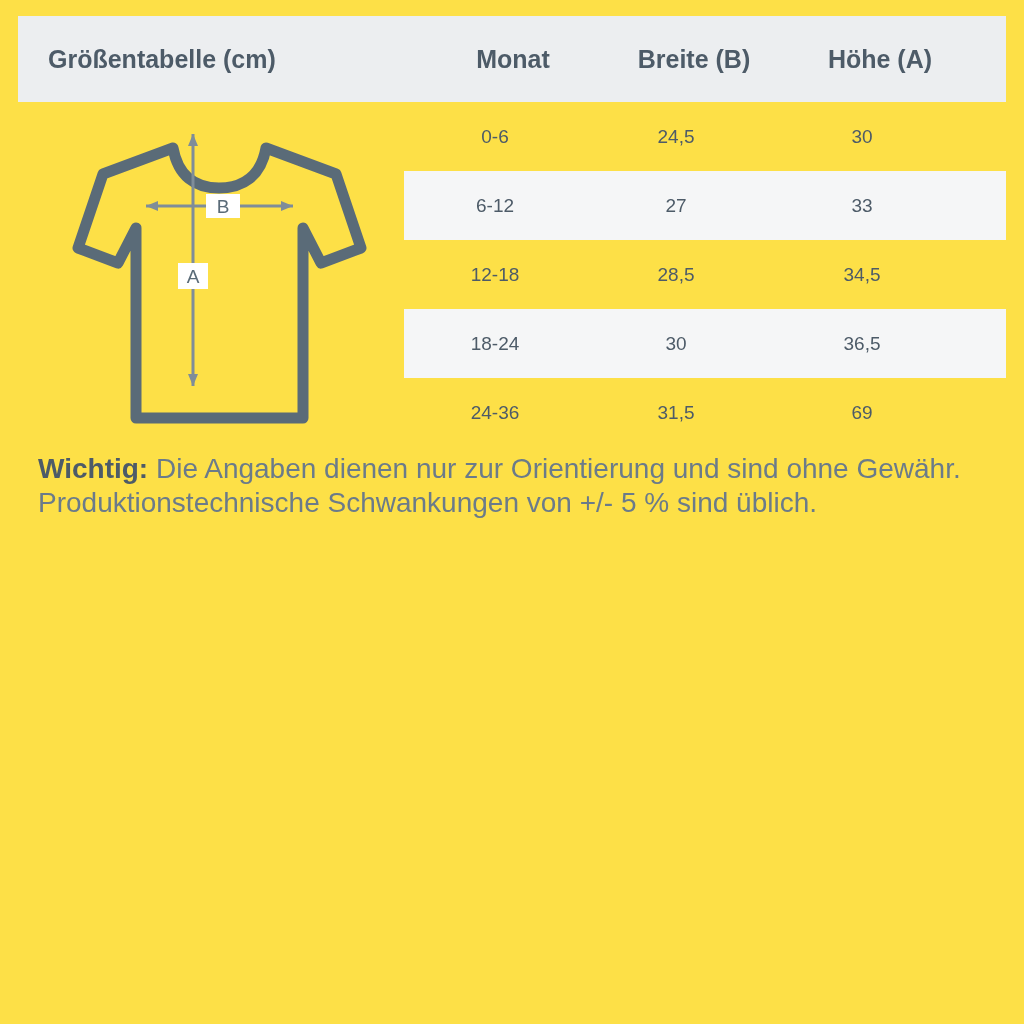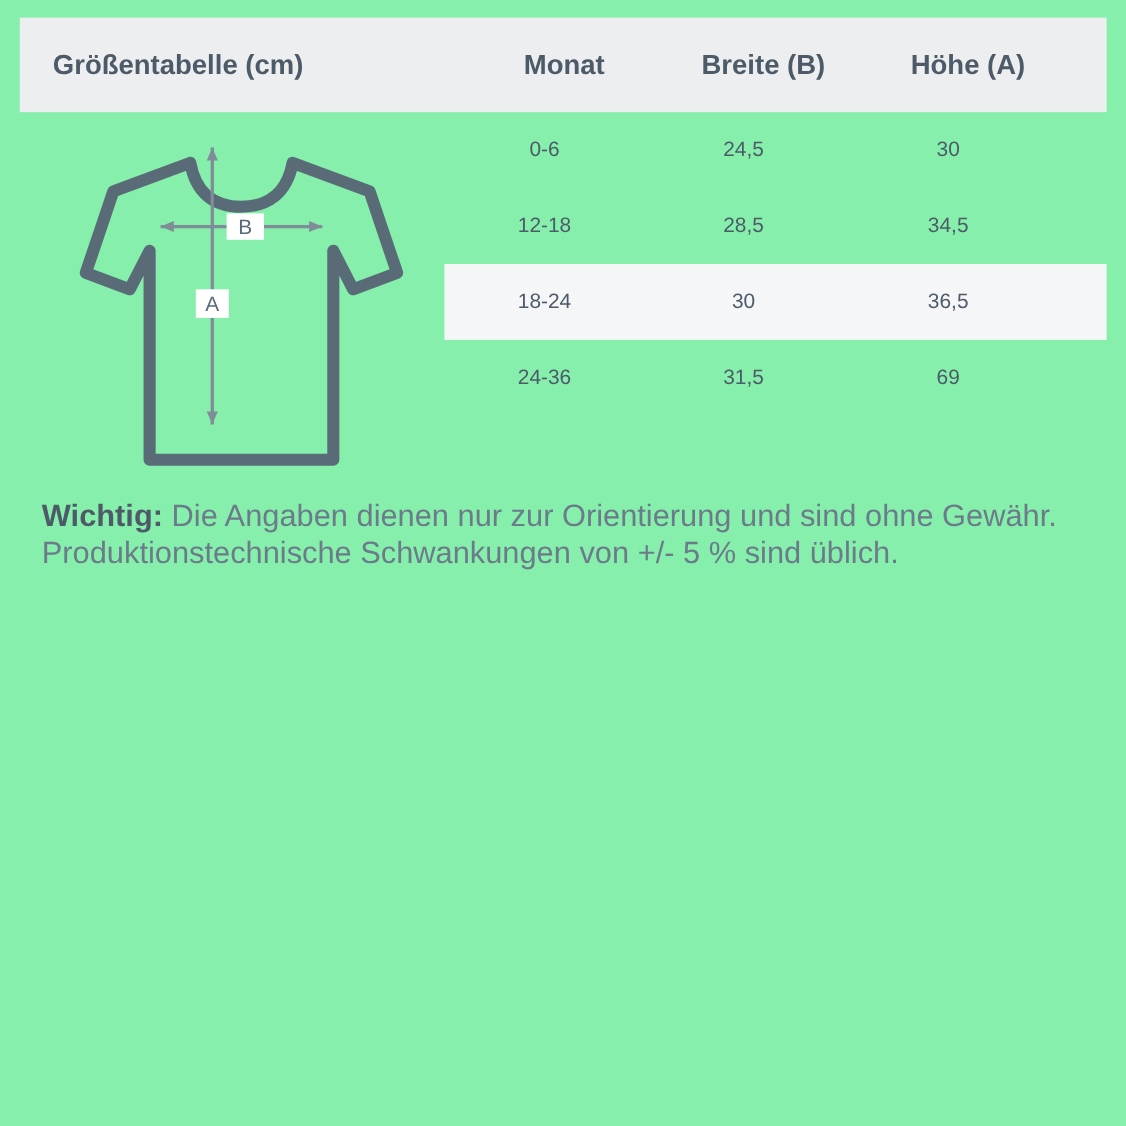--- a/index.html
+++ b/index.html
@@ -7,21 +7,21 @@
     padding: 0;
     width: 1024px;
     height: 1024px;
     background: #ffffff;
     font-family: "Liberation Sans", sans-serif;
   }
   #page {
     position: relative;
     width: 1024px;
     height: 1024px;
-    background: #86efac;
+    background: #fde047;
     overflow: hidden;
   }
 
   
   .header-band {
     position: absolute;
     left: 18px;
     top: 16px;
     width: 988px;
     height: 86px;
@@ -97,20 +97,25 @@
     <div class="h-width">Breite (B)</div>
     <div class="h-height">Höhe (A)</div>
   </div>
 
   <div class="rows">
     <div class="row">
       <div class="c-month">0-6</div>
       <div class="c-width">24,5</div>
       <div class="c-height">30</div>
     </div>
+    <div class="row alt">
+      <div class="c-month">6-12</div>
+      <div class="c-width">27</div>
+      <div class="c-height">33</div>
+    </div>
     <div class="row">
       <div class="c-month">12-18</div>
       <div class="c-width">28,5</div>
       <div class="c-height">34,5</div>
     </div>
     <div class="row alt">
       <div class="c-month">18-24</div>
       <div class="c-width">30</div>
       <div class="c-height">36,5</div>
     </div>

